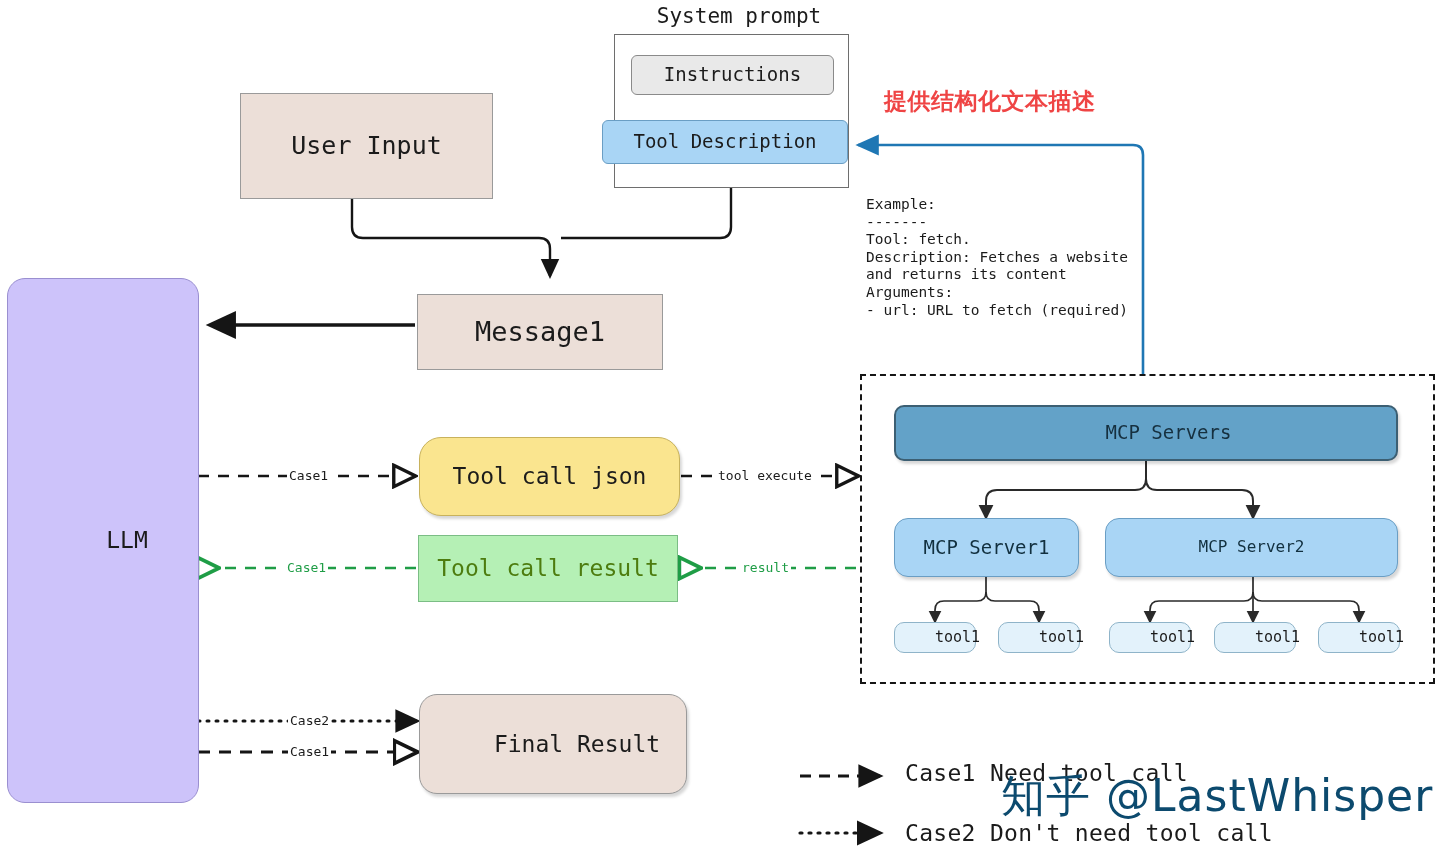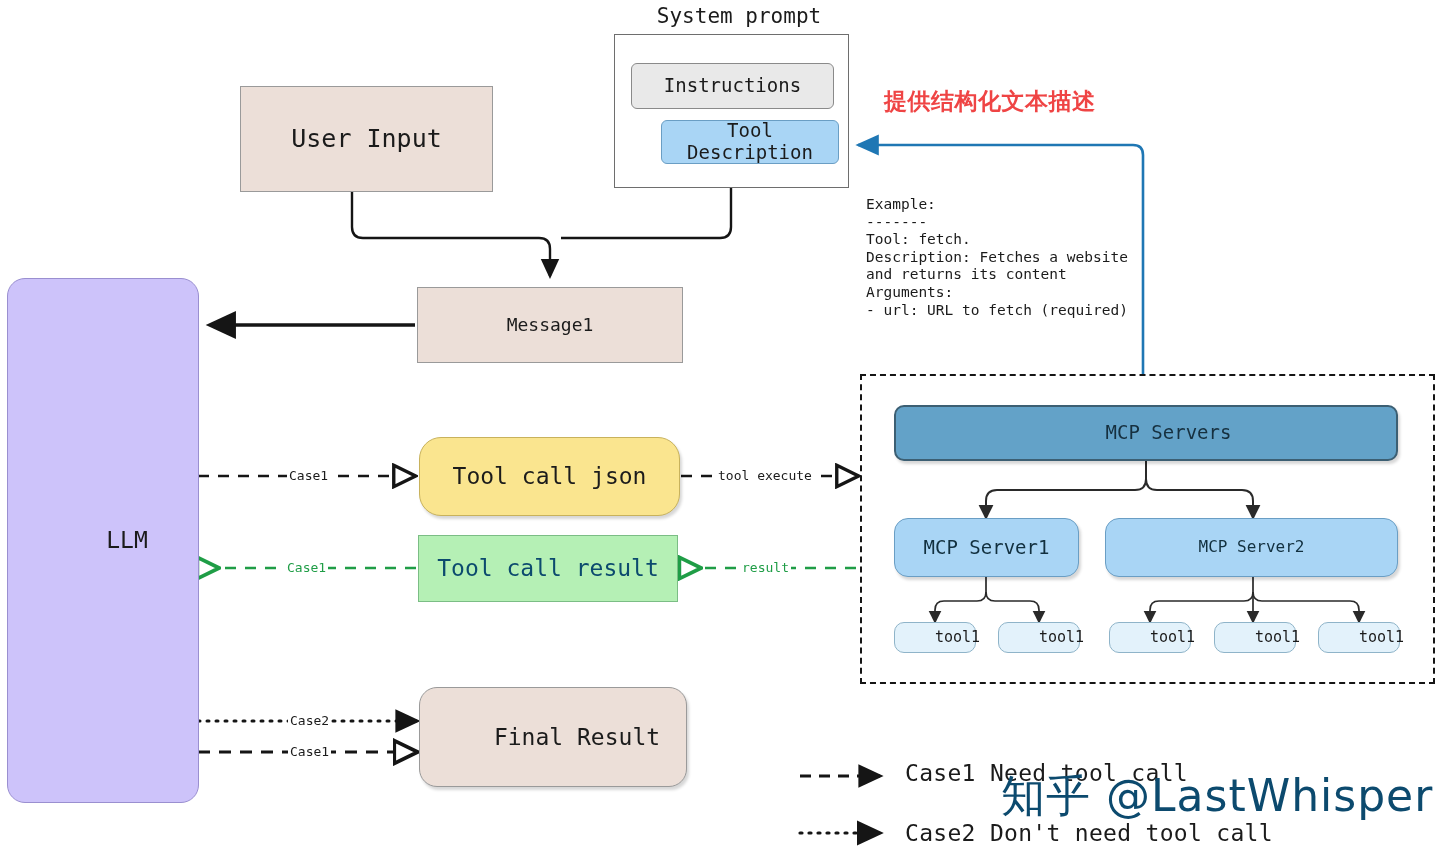--- a/index.html
+++ b/index.html
@@ -6,24 +6,24 @@
   body{
     width:1440px;height:858px;position:relative;overflow:hidden;
     font-family:"DejaVu Sans Mono","Liberation Mono",monospace;
   }
   .stage{position:absolute;left:0;top:0;width:1440px;height:858px;}
   svg.layer{position:absolute;left:0;top:0;width:1440px;height:858px;pointer-events:none;}
   .node{position:absolute;box-sizing:border-box;display:flex;align-items:center;justify-content:center;text-align:center;}
   .node span{display:block;line-height:1.15;}
 
   
-  .beige{background:#ecdfd8;border:1.5px solid #9a9a9a;color:#1b1b1b;}
+  .beige{background:#ecdfd8;border:1.5px solid #9a9a9a;color:#1b1b1b;margin-top:7px;}
   .purple{background:#cdc3fa;border:1.5px solid #9a8fd0;color:#1b1b1b;}
   .yellow{background:#fae58f;border:1.5px solid #c8b25c;color:#1b1b1b;}
-  .green{background:#b5f0b5;border:1.5px solid #7bbd85;color:#0c4a6e;}
+  .green{background:#b5f0b5;border:1.5px solid #7bbd85;color:#4d7c0f;}
   .grey{background:#e9e9e9;border:1.5px solid #8a8a8a;color:#1b1b1b;}
   .lblue{background:#a9d5f5;border:1.5px solid #6a9ec4;color:#1b1b1b;}
   .lblue2{background:#a9d5f5;border:1.5px solid #6a9ec4;color:#12303f;}
   .teal{background:#63a2c8;border:2px solid #3c5f73;color:#16303f;}
   .paleblue{background:#e3f2fb;border:1.5px solid #8fb4c9;color:#1b1b1b;}
   .plain{background:#ffffff;border:1.5px solid #6e6e6e;}
 
   .r6{border-radius:6px;}
   .r10{border-radius:10px;padding-left:45px;}
   .r14{border-radius:14px;}
@@ -122,42 +122,42 @@
       <path d="M1253,592 Q1253,601 1262,601 L1350,601 Q1359,601 1359,610 L1359,622" marker-end="url(#ah-thin)"></path>
     </g>
 
     <path d="M800,776 L880,776" stroke="#151515" stroke-width="3" stroke-dasharray="11 8" fill="none" marker-end="url(#ah-black)"></path>
     <path d="M800,833 L880,833" stroke="#151515" stroke-width="3.2" stroke-dasharray="2 7" stroke-linecap="round" fill="none" marker-end="url(#ah-black)"></path>
   </svg>
 
   <div class="caption mono" id="system-prompt-title">System prompt</div>
 
   <div class="node plain" style="left:614px;top:34px;width:235px;height:154px;"></div>
-  <div class="node grey r6" style="left:631px;top:63px;width:203px;height:46px;font-size:19px;">
+  <div class="node grey r6" style="left:631px;top:55px;width:203px;height:40px;font-size:19px;">
     <span>Instructions</span>
   </div>
-  <div class="node lblue r6" style="left:661px;top:120px;width:178px;height:44px;font-size:19px;">
+  <div class="node lblue r6" style="left:602px;top:120px;width:246px;height:44px;font-size:19px;">
     <span>Tool Description</span>
   </div>
 
   <div class="caption" id="cn-note">提供结构化文本描述</div>
 
   <div class="caption mono" id="example-block">Example:
 -------
 Tool: fetch.
 Description: Fetches a website
 and returns its content
 Arguments:
 - url: URL to fetch (required)</div>
 
   <div class="node beige" style="left:240px;top:86px;width:253px;height:106px;font-size:25px;">
     <span>User Input</span>
   </div>
 
-  <div class="node beige" style="left:417px;top:287px;width:266px;height:76px;font-size:18px;text-align:center;">
+  <div class="node beige" style="left:417px;top:287px;width:246px;height:76px;font-size:27px;text-align:center;">
     <span>Message1</span>
   </div>
 
   <div class="node purple r18" style="left:7px;top:278px;width:192px;height:525px;font-size:23px;">
     <span>LLM</span>
   </div>
 
   <div class="node yellow r22 shadow" style="left:419px;top:437px;width:261px;height:79px;font-size:23px;text-align:right;">
     <span>Tool call json</span>
   </div>

